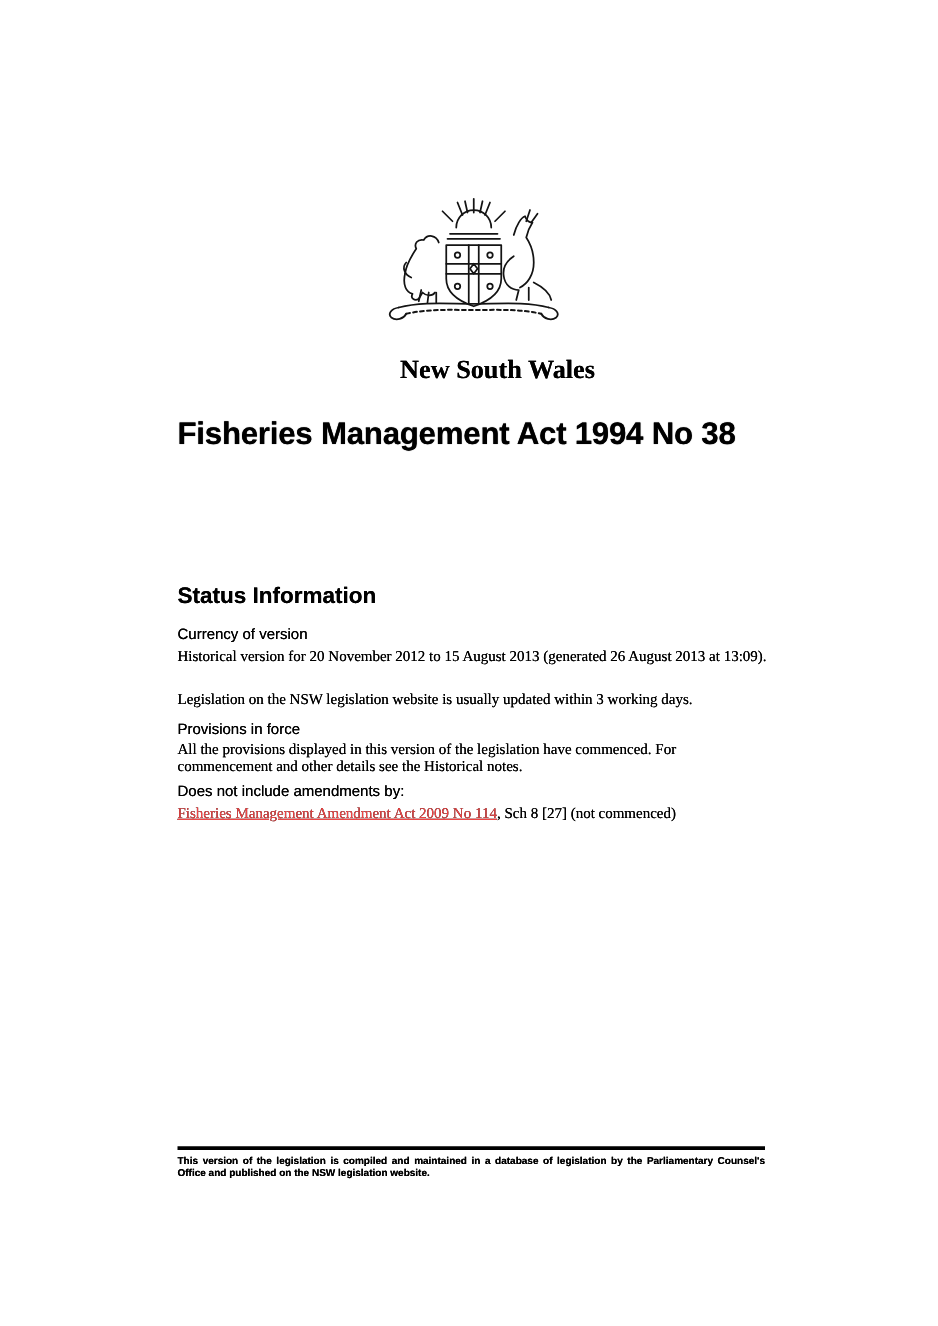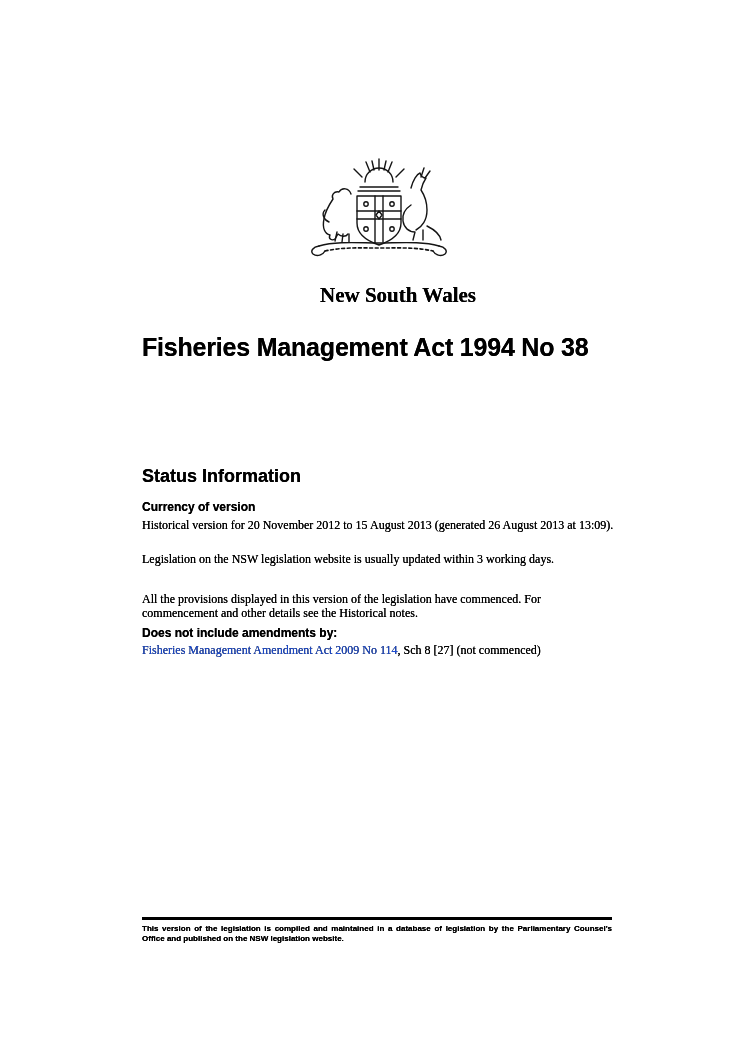--- a/index.html
+++ b/index.html
@@ -52,41 +52,42 @@
   }
   .h1 {
     top: 466px;
     font-family: "Liberation Sans", sans-serif;
     font-weight: bold;
     font-size: 18px;
     text-shadow: 0 0 0.5px #000;
   }
   .h2 {
     font-family: "Liberation Sans", sans-serif;
-    font-weight: bold;
+    font-weight: normal;
     font-size: 12px;
     text-shadow: 0 0 0.4px #000;
   }
   .body-text {
     font-family: "Liberation Serif", serif;
     font-size: 12px;
     line-height: 14px;
     text-shadow: 0 0 0.4px #000;
   }
   .h2-currency   { top: 500px; }
   .p-currency1   { top: 518px; }
   .p-currency2   { top: 552px; }
   .h2-provisions { top: 576px; }
   .p-provisions  { top: 592px; }
   .h2-amend      { top: 626px; }
   .p-amend1      { top: 643px; white-space: nowrap; }
   .p-amend2      { top: 660px; white-space: nowrap; }
 
   .act-link {
-    color: #1d4ed8;
+    color: #ef4444;
+    text-decoration: underline;
     cursor: pointer;
   }
 
   
   .footer-rule {
     left: 142px;
     top: 917px;
     width: 470px;
     height: 3px;
     background: #000000;
@@ -146,20 +147,21 @@
   <div class="abs emblem-caption">New South Wales</div>
 
   <div class="abs col act-title">Fisheries Management Act 1994 No 38</div>
 
   <div class="abs col h1">Status Information</div>
 
   <div class="abs col h2 h2-currency">Currency of version</div>
   <div class="abs col body-text p-currency1">Historical version for 20 November 2012 to 15 August 2013 (generated 26 August 2013 at 13:09).</div>
   <div class="abs col body-text p-currency2">Legislation on the NSW legislation website is usually updated within 3 working days.</div>
 
+  <div class="abs col h2 h2-provisions">Provisions in force</div>
   <div class="abs col h2 h2-amend">Does not include amendments by:</div>
 
   <div class="abs col body-text p-provisions">All the provisions displayed in this version of the legislation have commenced. For commencement and other details see the Historical notes.</div>
   <div class="abs col body-text p-amend1"><span class="act-link">Fisheries Management Amendment Act 2009 No 114</span><span>, Sch 8 [27] (not commenced)</span></div>
 
   <div class="abs footer-rule"></div>
   <div class="abs footer-text">This version of the legislation is compiled and maintained in a database of legislation by the Parliamentary Counsel's Office and published on the NSW legislation website.</div>
 
 </div>
 

